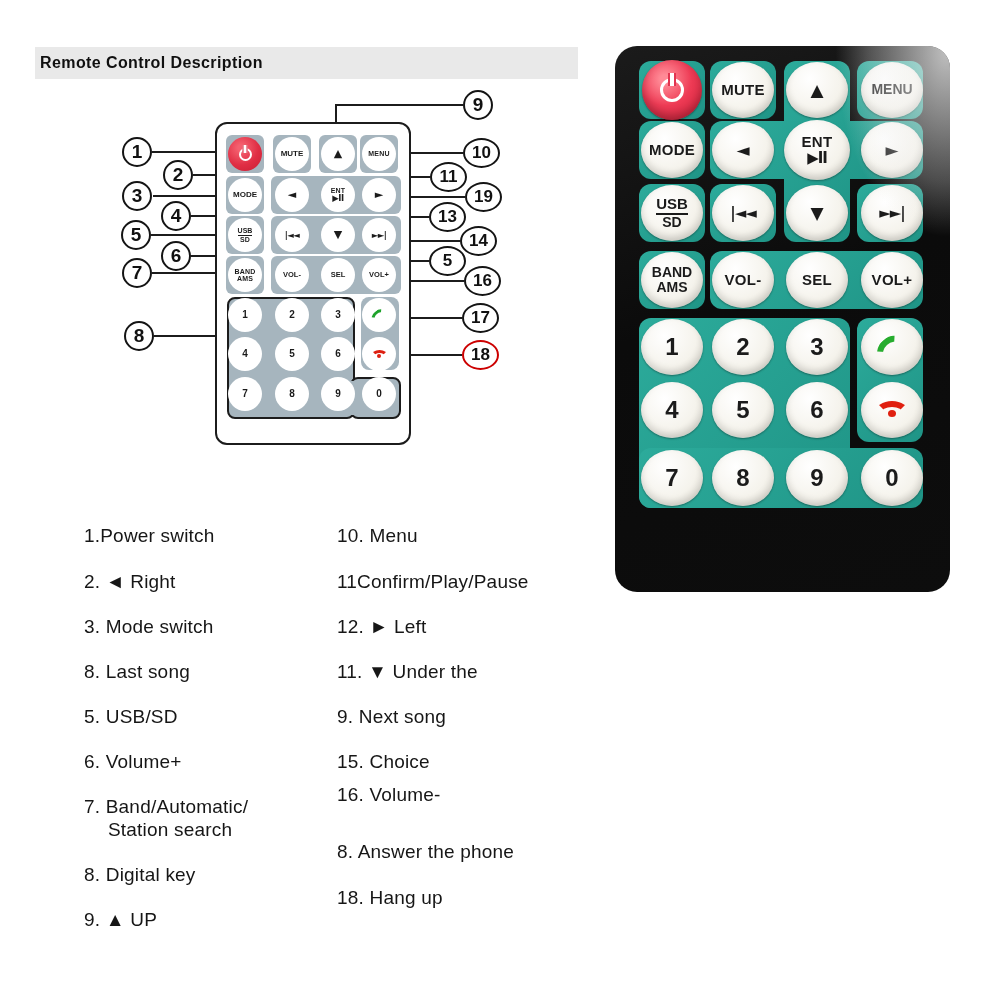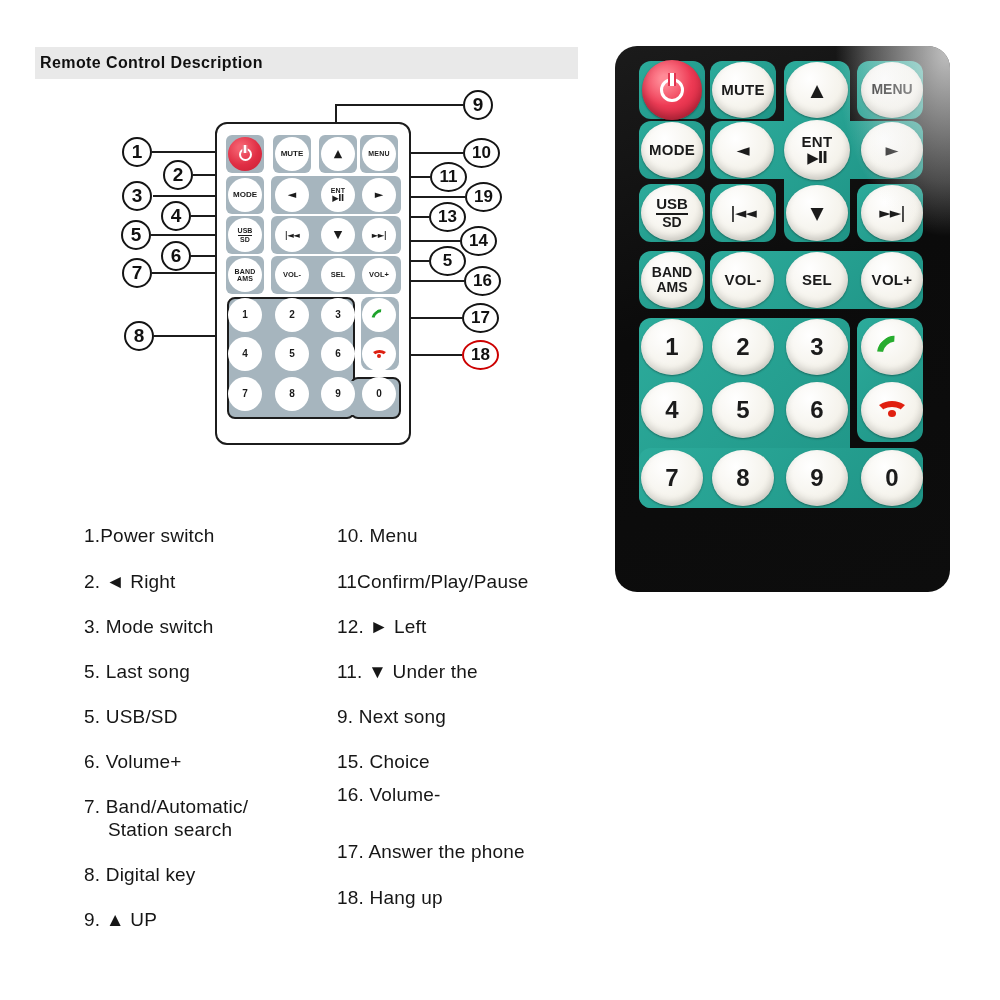--- a/index.html
+++ b/index.html
@@ -355,31 +355,31 @@
       </div>
     <div class="pbtn" style="left:246px;top:404px">
         <span class="dig">0</span>
       </div>
   </div>
 
   <div>
     <div class="legend-item" style="left:84px;top:524px">1.Power switch</div>
     <div class="legend-item" style="left:84px;top:570px">2. ◄ Right</div>
     <div class="legend-item" style="left:84px;top:615px">3. Mode switch</div>
-    <div class="legend-item" style="left:84px;top:660px">5. Last song</div>
+    <div class="legend-item" style="left:84px;top:660px">8. Last song</div>
     <div class="legend-item" style="left:84px;top:705px">5. USB/SD</div>
     <div class="legend-item" style="left:84px;top:750px">6. Volume+</div>
     <div class="legend-item" style="left:84px;top:795px">7. Band/Automatic/
 Station search</div>
     <div class="legend-item" style="left:84px;top:863px">8. Digital key</div>
     <div class="legend-item" style="left:84px;top:908px">9. ▲ UP</div>
     <div class="legend-item" style="left:337px;top:524px">10. Menu</div>
     <div class="legend-item" style="left:337px;top:570px">11Confirm/Play/Pause</div>
     <div class="legend-item" style="left:337px;top:615px">12. ► Left</div>
     <div class="legend-item" style="left:337px;top:660px">11. ▼ Under the</div>
     <div class="legend-item" style="left:337px;top:705px">9. Next song</div>
     <div class="legend-item" style="left:337px;top:750px">15. Choice</div>
     <div class="legend-item" style="left:337px;top:783px">16. Volume-</div>
-    <div class="legend-item" style="left:337px;top:840px">17. Answer the phone</div>
+    <div class="legend-item" style="left:337px;top:840px">8. Answer the phone</div>
     <div class="legend-item" style="left:337px;top:886px">18. Hang up</div>
   </div>
 
 </div>
 
 </body></html>

